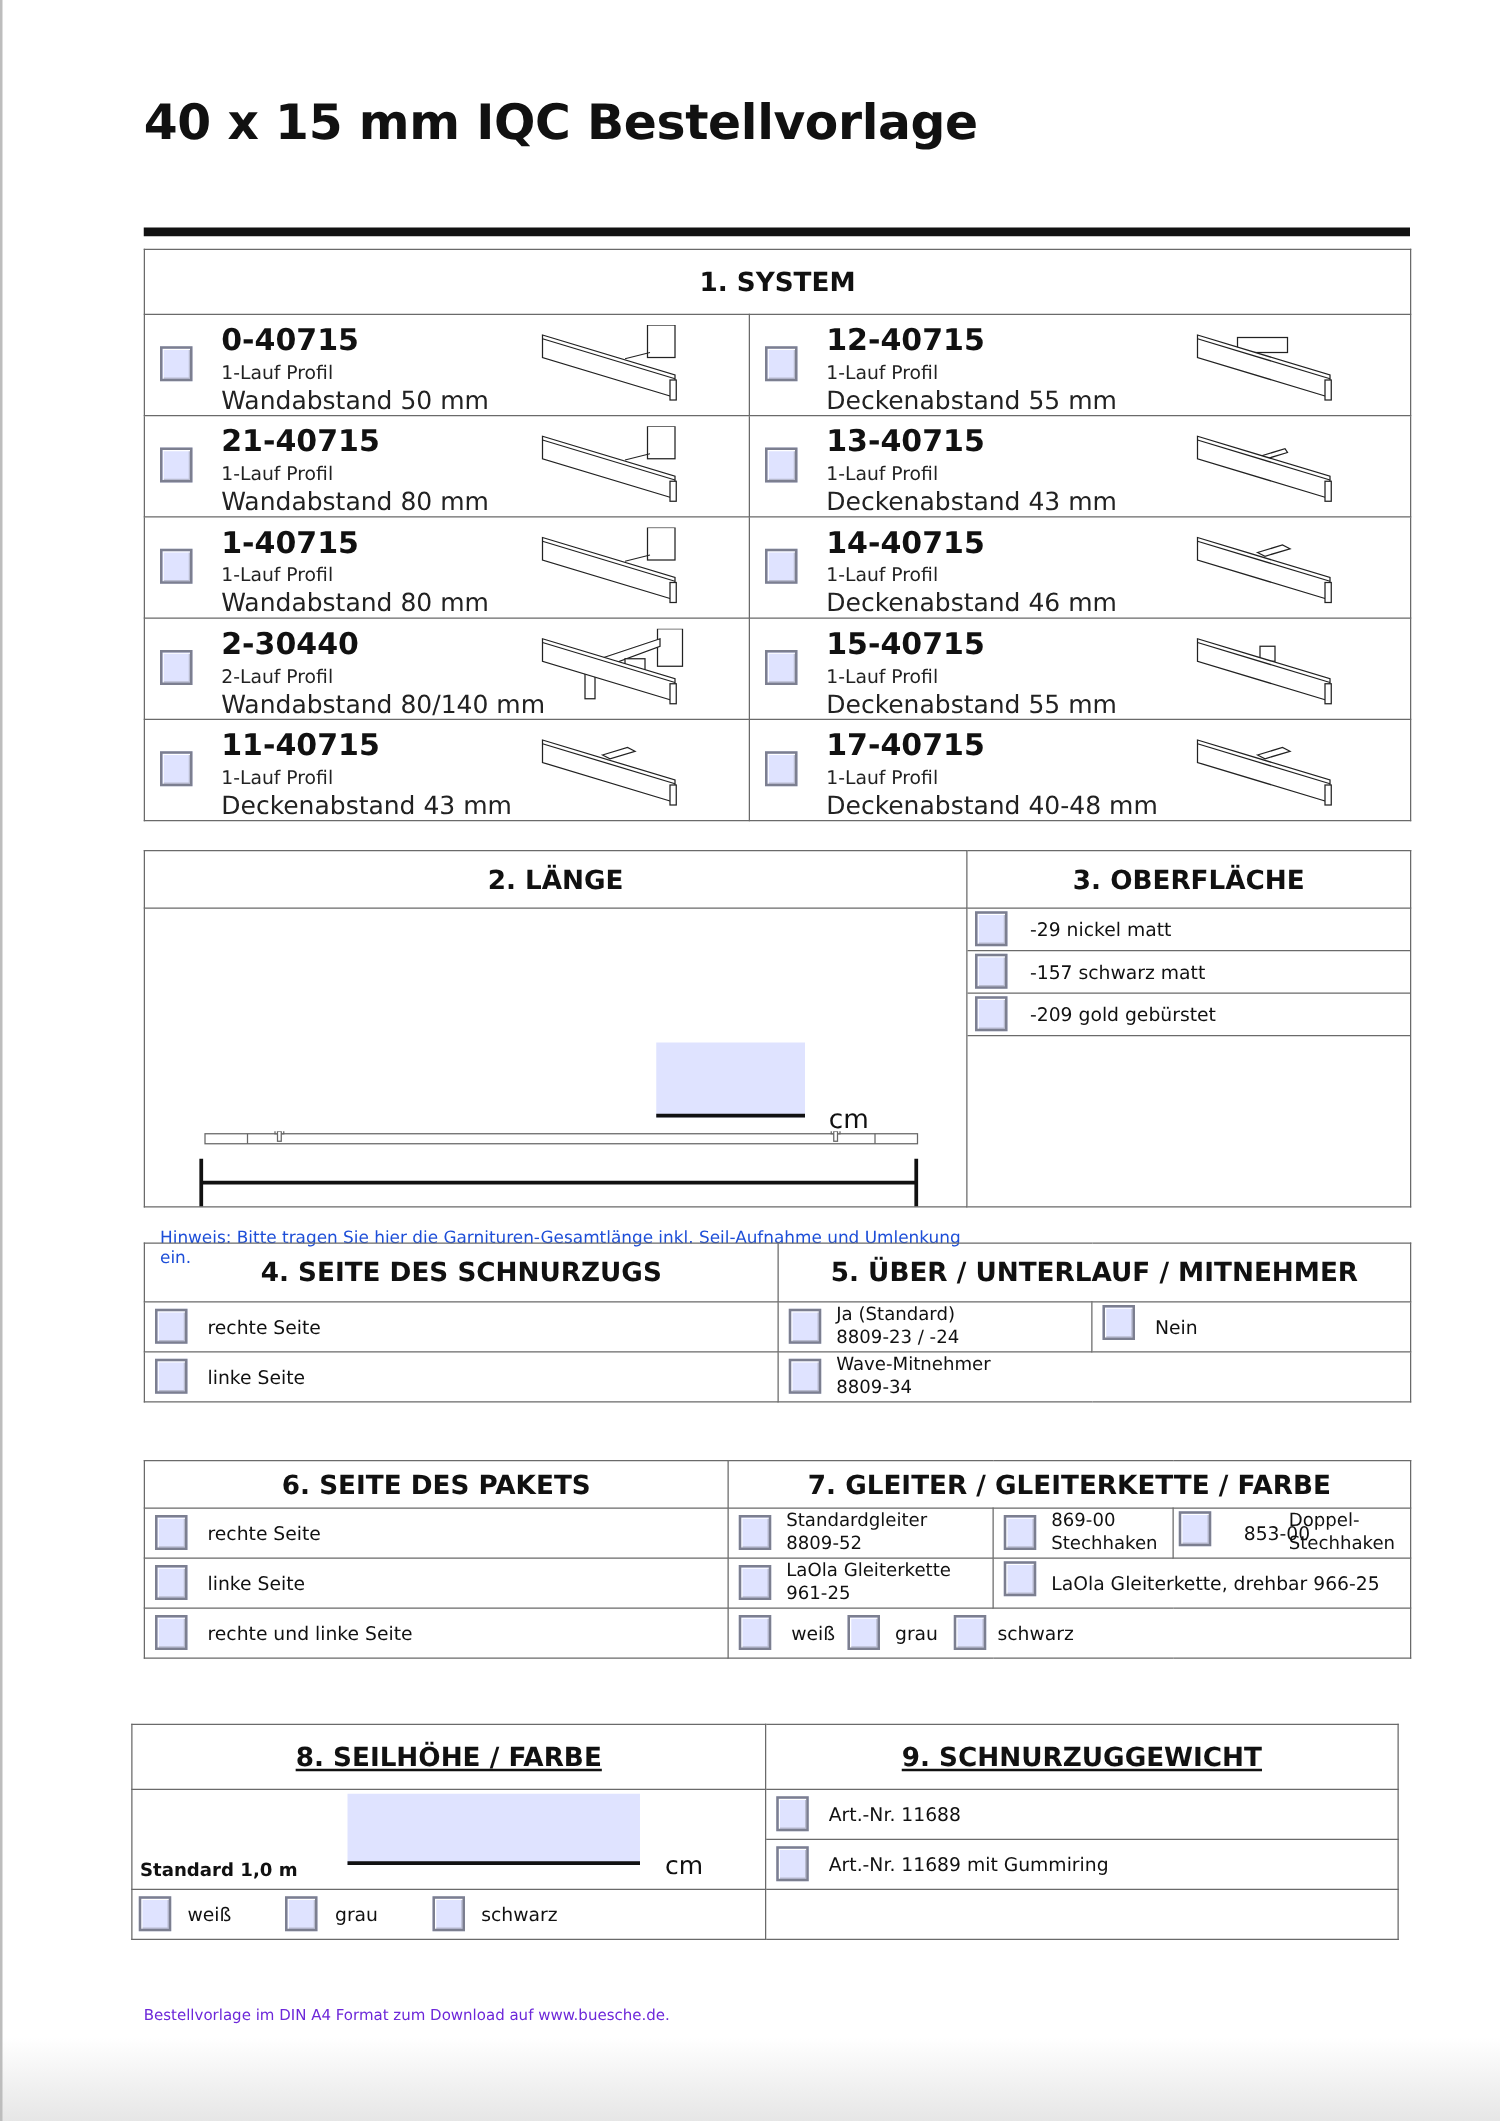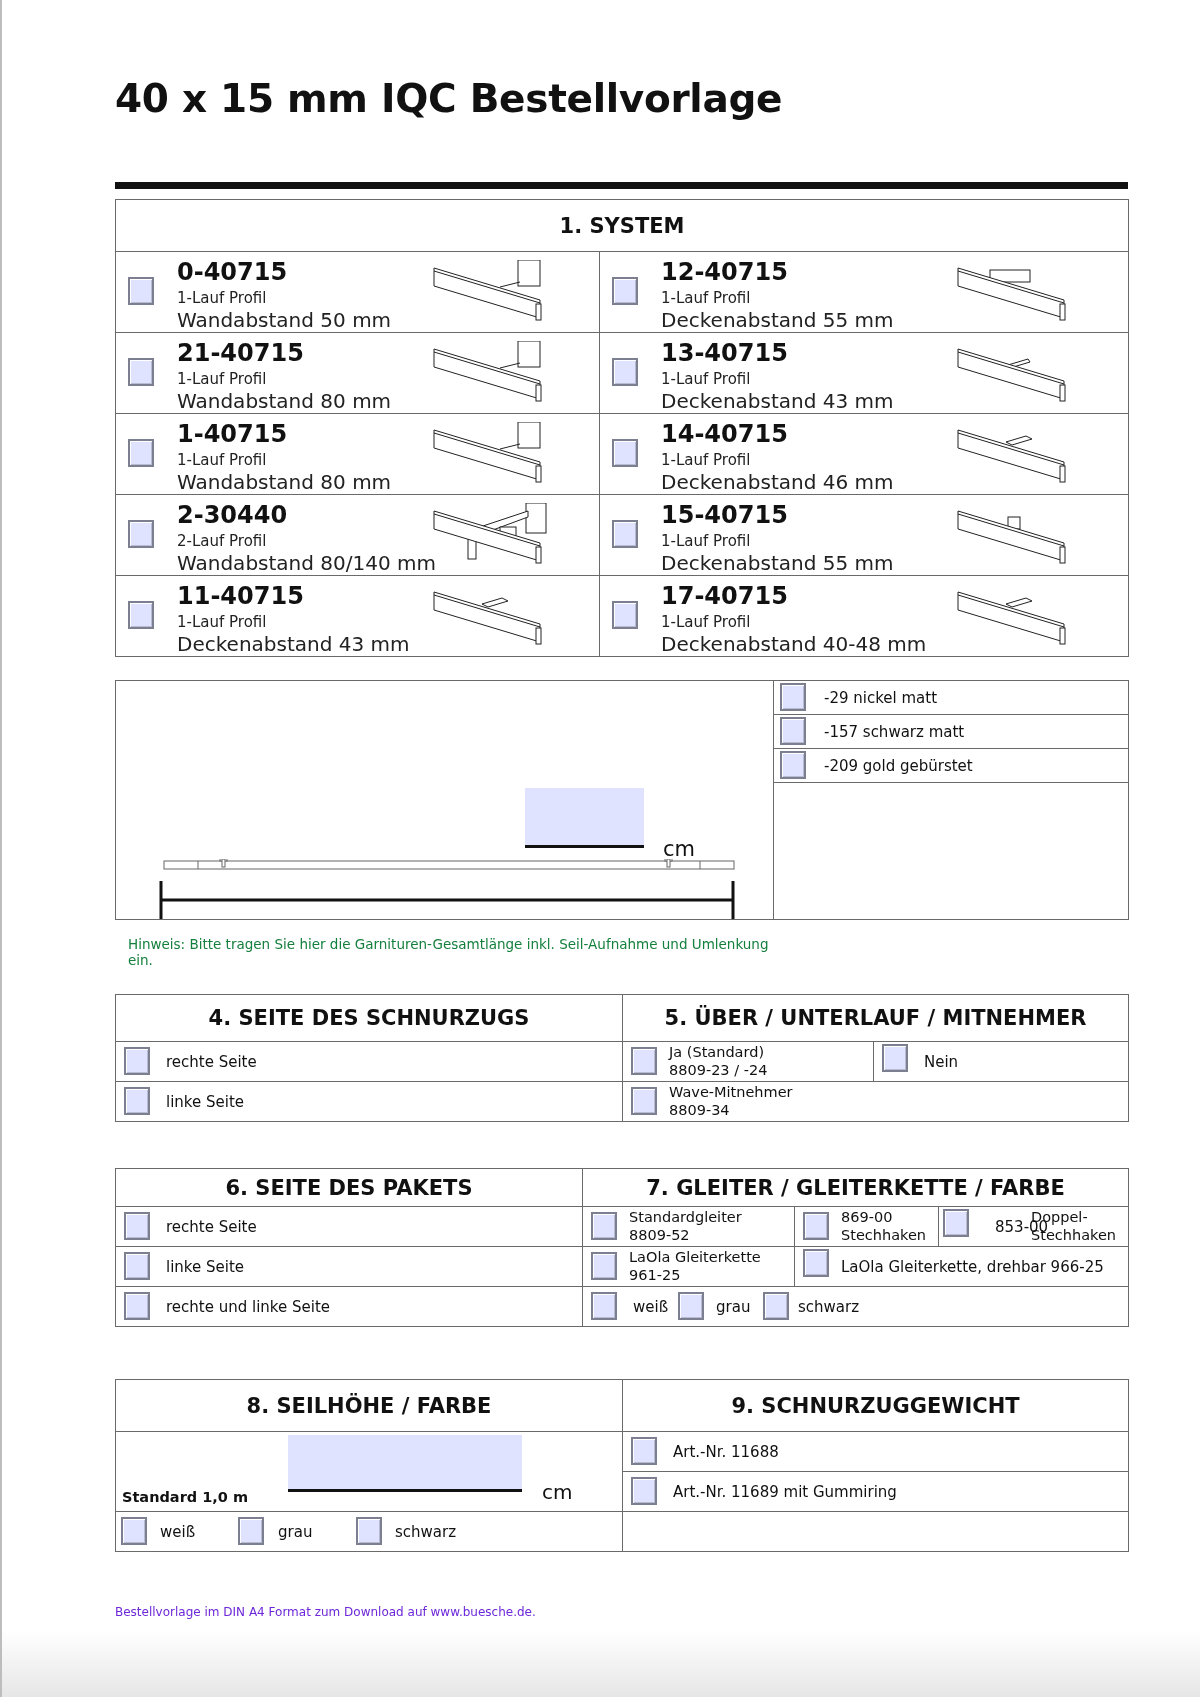--- a/index.html
+++ b/index.html
@@ -36,40 +36,40 @@
   .sys-l2 { position: absolute; left: 61px; top: 56px; font-size: 20px; color: #222; }
   .sys-img { position: absolute; top: 8px; width: 125px; height: 64px; }
 
   
   #s23 { left: 115px; top: 680px; width: 1013px; }
   #s23 th { height: 46px; }
   .len-area { position: relative; height: 238px; }
   .len-input { position: absolute; left: 409px; top: 107px; width: 119px; height: 60px; background: #dfe3ff; border-bottom: 3px solid #111; }
   .len-unit { position: absolute; left: 547px; top: 156px; font-size: 21px; }
   .len-svg { position: absolute; left: 0; top: 178px; width: 660px; height: 82px; }
-  .len-note { position: absolute; left: 12px; top: 255px; font-size: 13.5px; color: #15803d; }
+  .len-note { position: absolute; left: 12px; top: 255px; font-size: 13.5px; color: #1d4ed8; }
   .ob-row { height: 34px; border-bottom: 1.5px solid #6a6a6a; position: relative; }
   .ob-row .cb { position: absolute; left: 6px; top: 2px; }
   .ob-row span.lbl { position: absolute; left: 50px; top: 8px; font-size: 15px; }
 
   
   #s45 { left: 115px; top: 994px; width: 1013px; }
   #s45 th { height: 47px; font-size: 21px; }
   #s45 td { height: 40px; position: relative; }
   .row-cb { position: absolute; left: 8px; top: 5px; }
   .row-lbl { position: absolute; left: 50px; top: 11px; font-size: 15px; }
   .row-lbl2 { position: absolute; left: 46px; top: 1px; font-size: 14.5px; line-height: 18px; }
 
   
   #s67 { left: 115px; top: 1168px; width: 1013px; }
   #s67 th { height: 38px; }
   #s67 td { height: 40px; position: relative; }
 
   
-  #s89 { left: 115px; top: 1379px; width: 1013px; }
+  #s89 { left: 105px; top: 1379px; width: 1013px; text-decoration: underline; }
   #s89 th { height: 52px; }
   #s89 td { position: relative; }
   .seil-input { position: absolute; left: 172px; top: 3px; width: 234px; height: 57px; background: #dfe3ff; border-bottom: 3px solid #111; }
   .seil-std { position: absolute; left: 6px; top: 57px; font-size: 14.5px; font-weight: bold; }
   .seil-unit { position: absolute; left: 426px; top: 48px; font-size: 20px; }
 
   .footer { position: absolute; left: 115px; top: 1605px; font-size: 12px; color: #6d28d9; }
 </style>
 </head>
 <body>
@@ -248,20 +248,24 @@
       </tr>
     </tbody>
 </table>
 
 <table class="sec" id="s23">
   <colgroup>
       <col style="width:658px">
       <col style="width:355px">
     </colgroup>
   <tbody>
+      <tr>
+    <th>2. LÄNGE</th>
+    <th>3. OBERFLÄCHE</th>
+  </tr>
   <tr>
     <td style="vertical-align:top;padding:0;">
       <div class="len-area" style="height:238px;">
         <div class="len-input" contenteditable="true" style=""></div>
         <span class="len-unit">cm</span>
         <svg class="len-svg" viewBox="0 0 660 82">
           <g>
             <rect x="48" y="2" width="570" height="8" fill="#fff" stroke="#666" stroke-width="1"></rect>
             <line x1="82" y1="2" x2="82" y2="10" stroke="#666"></line>
             <line x1="584" y1="2" x2="584" y2="10" stroke="#666"></line>

